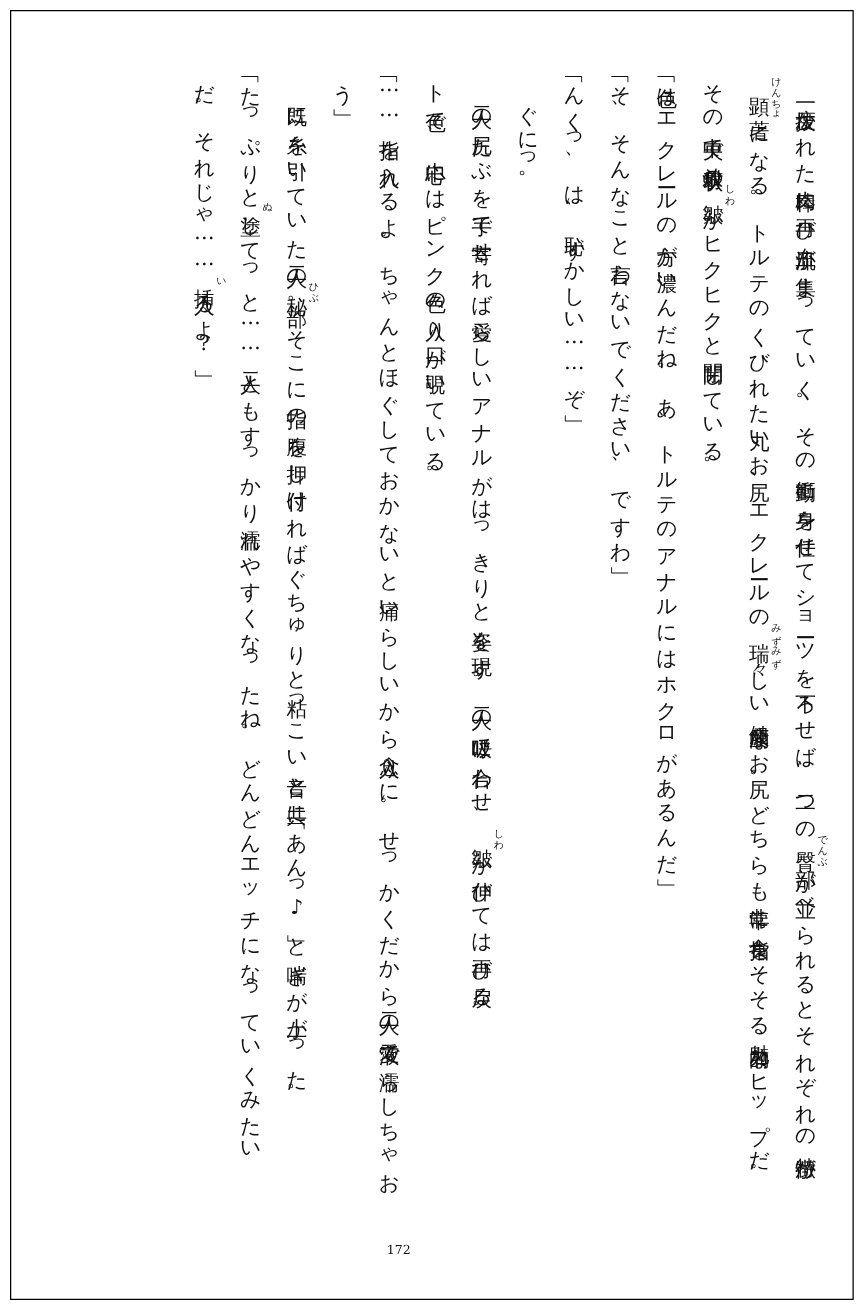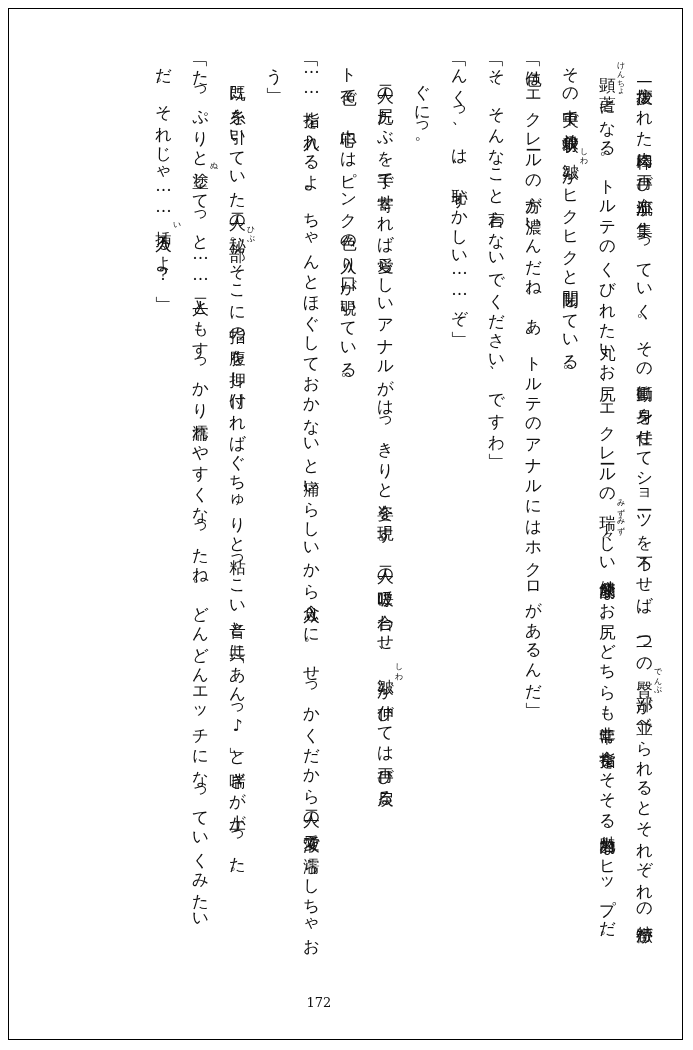--- a/index.html
+++ b/index.html
@@ -70,21 +70,21 @@
     line-height: 1;
     font-weight: 400;
   }
 
   #page-number {
     position: absolute;
     left: 0;
     top: 995px;
     width: 638px;
     text-align: center;
-    font-size: 13px;
+    font-size: 10px;
     font-family: "DejaVu Serif", "Liberation Serif", serif;
     color: #111111;
   }
 </style>
 </head>
 <body>
 
 <div id="page">
 
   <div id="page-frame"></div>

